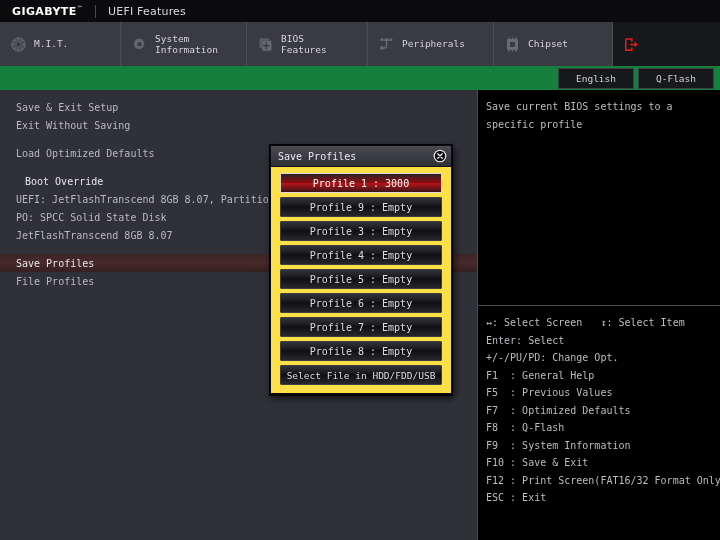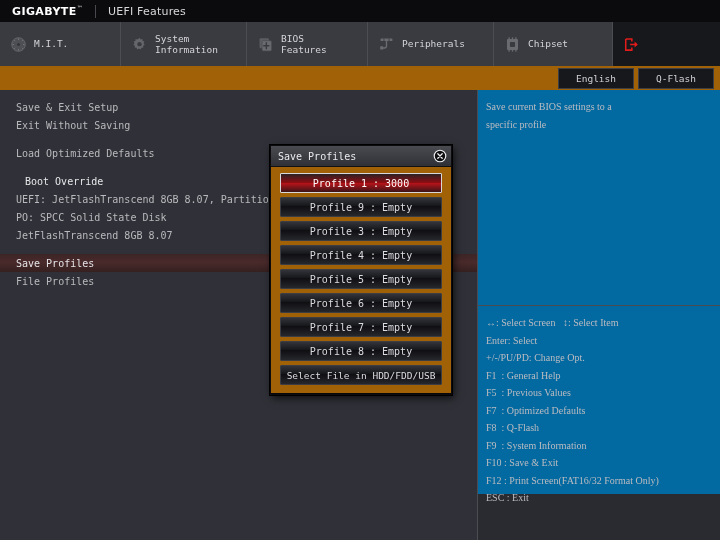--- a/index.html
+++ b/index.html
@@ -25,30 +25,30 @@
   .navbar{position:absolute;left:0;top:22px;width:720px;height:44px;background:#3a3b41;
     display:flex;align-items:stretch;}
   .tab{position:relative;display:flex;align-items:center;gap:7px;padding:0 10px;
     border-right:1px solid #4c4d53;min-width:0;}
   .tab:last-child{border-right:none;}
   .tab .tlabel{font-size:9.5px;line-height:11.5px;color:#d5d5d9;white-space:pre;}
   .tab.active{background:#17181c;}
   .ticon{width:17px;height:17px;flex:none;display:block;}
 
   
-  .subbar{position:absolute;left:0;top:66px;width:720px;height:24px;background:#a16207;}
+  .subbar{position:absolute;left:0;top:66px;width:720px;height:24px;background:#15803d;}
   .subbtns{position:absolute;right:6px;top:2px;display:flex;gap:4px;}
   .sbtn{width:74px;height:19px;background:#17181c;border:1px solid #3e3f45;
     display:flex;align-items:center;justify-content:center;font-size:9.5px;color:#d2d2d6;}
 
   
   .content{position:absolute;left:0;top:90px;width:720px;height:450px;}
   .leftpane{position:absolute;left:0;top:0;width:477px;height:450px;background:#303138;
     border-right:1px solid #4b4c52;}
-  .rightpane{position:absolute;left:478px;top:0;width:242px;height:404px;background:#0369a1;font-family:Liberation Serif, serif;}
+  .rightpane{position:absolute;left:478px;top:0;width:242px;height:450px;background:#000000;}
 
   
   .menu{position:absolute;left:0;top:8px;width:477px;}
   .row{height:18px;display:flex;align-items:center;padding-left:16px;font-size:10px;
     color:#b9b9bd;white-space:pre;}
   .row.gap{height:10px;}
   .row.bold{color:#e6e6ea;font-weight:normal;margin-left:9px;}
   .row.sel{background:linear-gradient(to bottom,#3c2526 0%,#4a2a2b 45%,#35201f 100%);
     color:#e4e4e8;}
 
@@ -61,21 +61,21 @@
 
   
   .dialog{position:absolute;left:270px;top:145px;width:180px;height:248px;
     background:#070709;border:1px solid #0c0c0e;
     box-shadow:0 0 0 1px #000, 2px 3px 8px rgba(0,0,0,.75);}
   .dlg-title{height:20px;background:linear-gradient(to bottom,#4a4b51,#303136);
     border-bottom:1px solid #111;display:flex;align-items:center;
     padding:0 4px 0 7px;}
   .dlg-title .t{font-size:10px;color:#eaeaee;flex:1;white-space:nowrap;}
   .dlg-close{width:14px;height:14px;flex:none;cursor:default;}
-  .dlg-body{padding:6px 9px 8px 9px;background:#a16207;}
+  .dlg-body{padding:6px 9px 8px 9px;background:#fde047;}
   .pbtn{height:18px;margin-bottom:4px;
     background:linear-gradient(to bottom,#33343a 0%,#17181b 42%,#0e0e11 43%,#26272c 100%);
     border:1px solid #3c3d43;border-radius:1px;
     display:flex;align-items:center;justify-content:center;
     font-size:10px;color:#dcdce0;white-space:pre;}
   .pbtn.sel{background:linear-gradient(to bottom,#2c2124 0%,#8d0d12 48%,#b5141a 52%,#3a1417 100%);
     border:1px solid #d8d8dc;color:#ffffff;}
   .pbtn.wide{font-size:9.5px;}
   .pbtn:last-child{margin-bottom:0;}
 </style>

